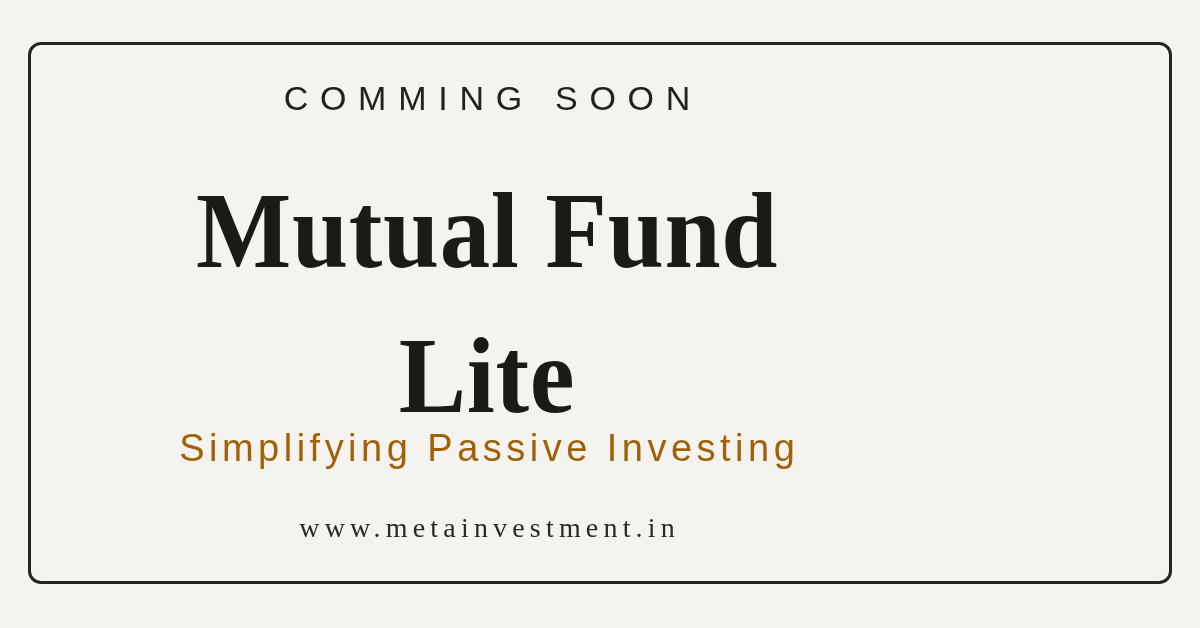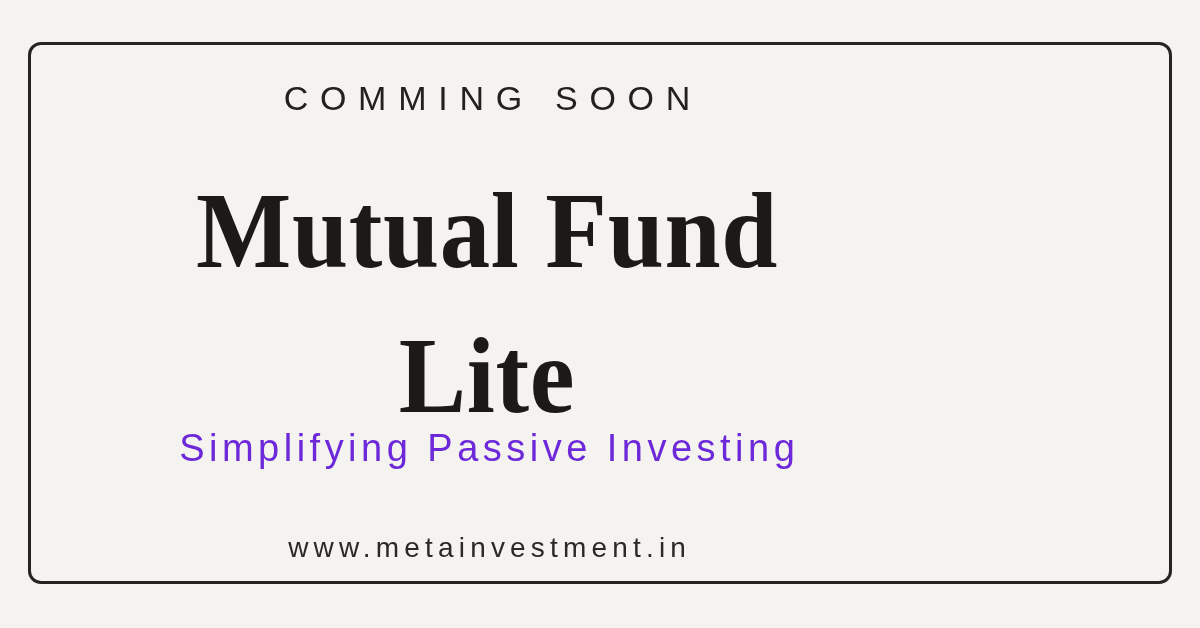--- a/index.html
+++ b/index.html
@@ -88,30 +88,30 @@
     position: absolute;
     left: 0;
     right: 0;
     top: 384px;
     font-family: "Liberation Sans", sans-serif;
     font-size: 38px;
     font-weight: 300;
     line-height: 44px;
     letter-spacing: 0.118em;
     text-indent: 0.118em;
-    color: #6d28d9;
+    color: #a16207;
     white-space: nowrap;
   }
 
   .weburl {
     position: absolute;
     left: 0;
     right: 0;
-    top: 490px;
-    font-family: Liberation Sans, sans-serif;
+    top: 470px;
+    font-family: Liberation Serif, serif;
     font-size: 28px;
     font-weight: 300;
     line-height: 32px;
     letter-spacing: 0.185em;
     text-indent: 0.185em;
     color: #2b2925;
     white-space: nowrap;
   }
 </style>
 </head>

